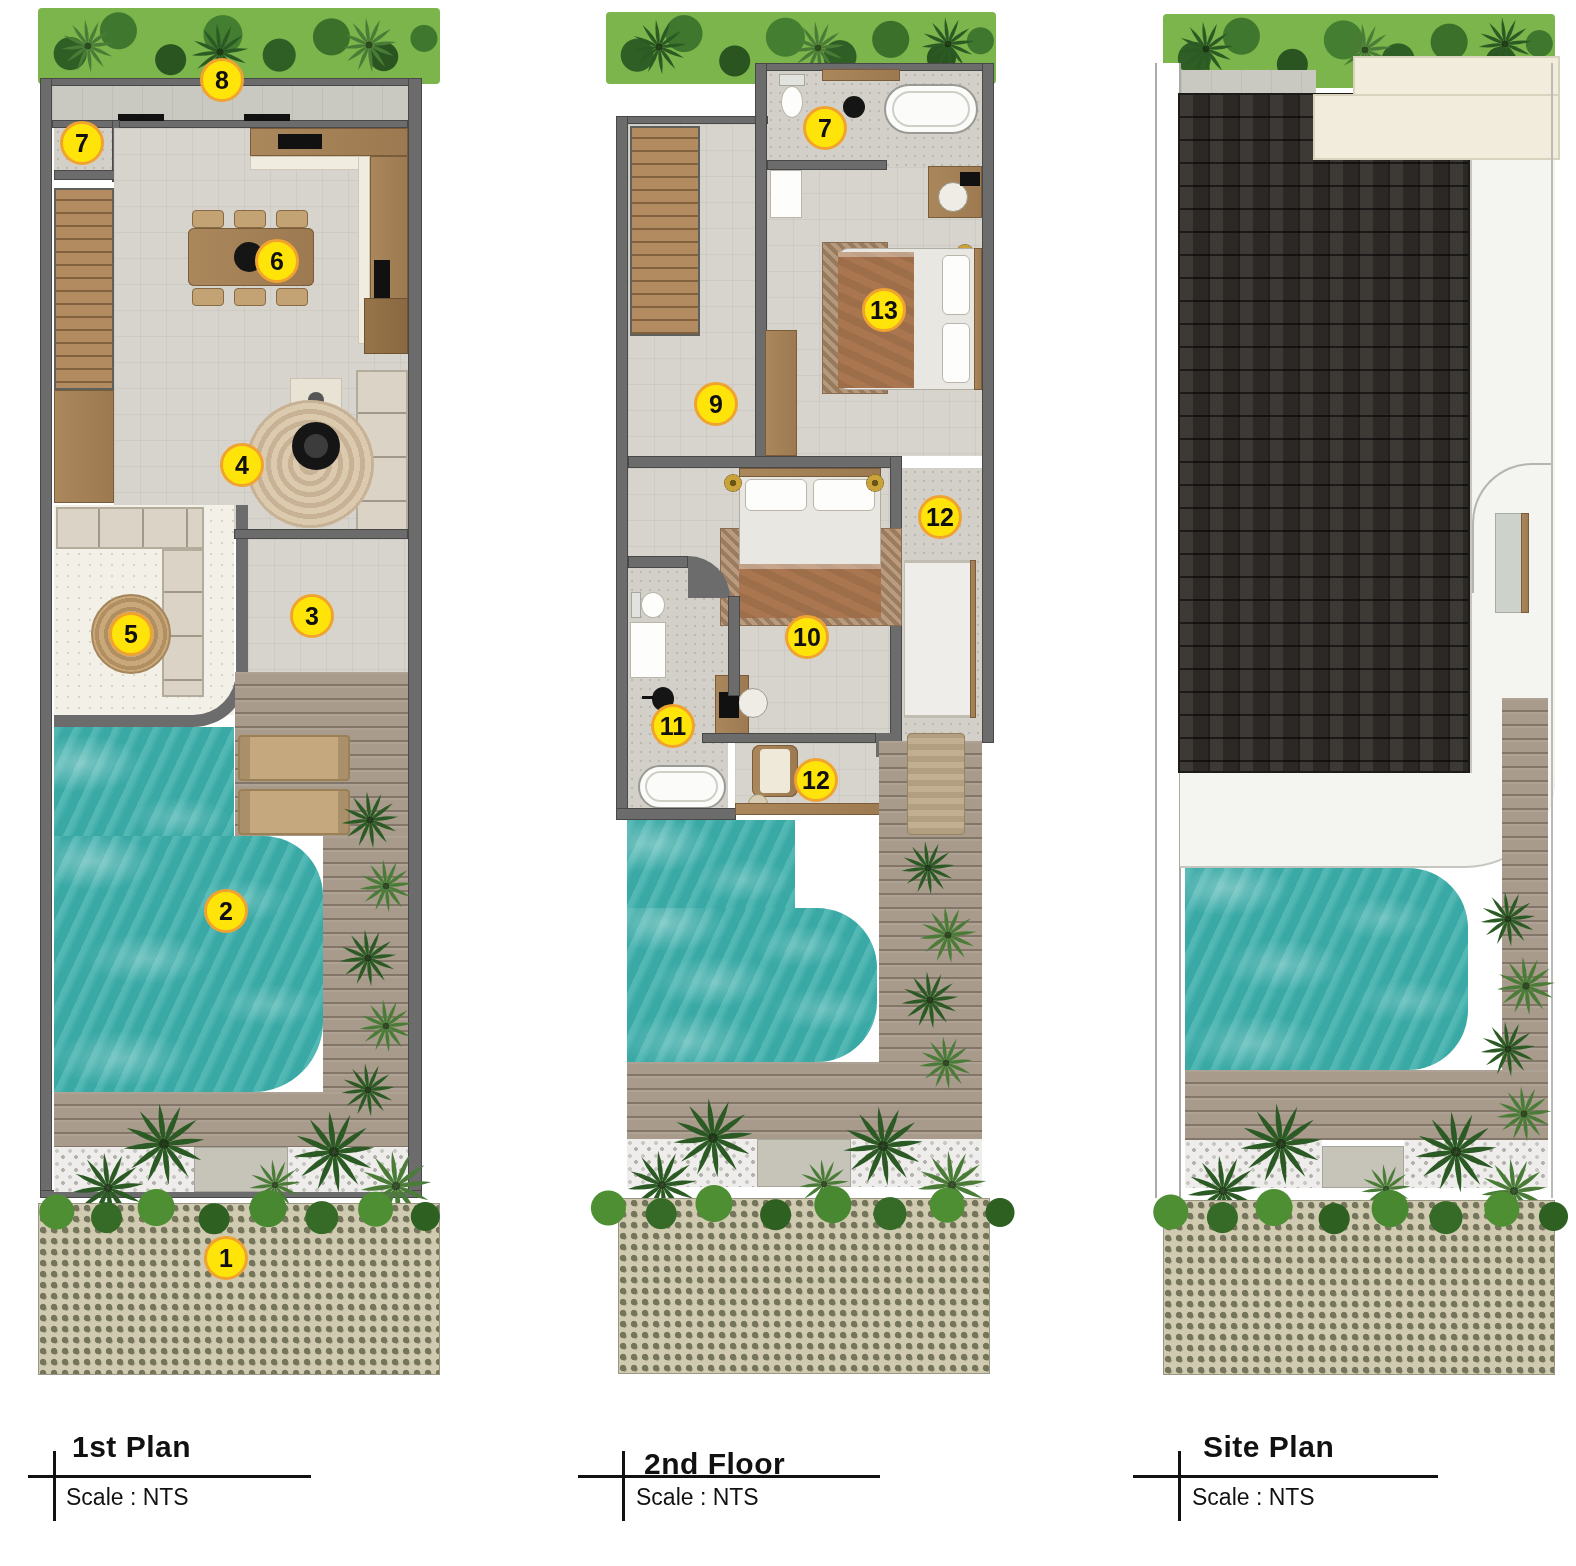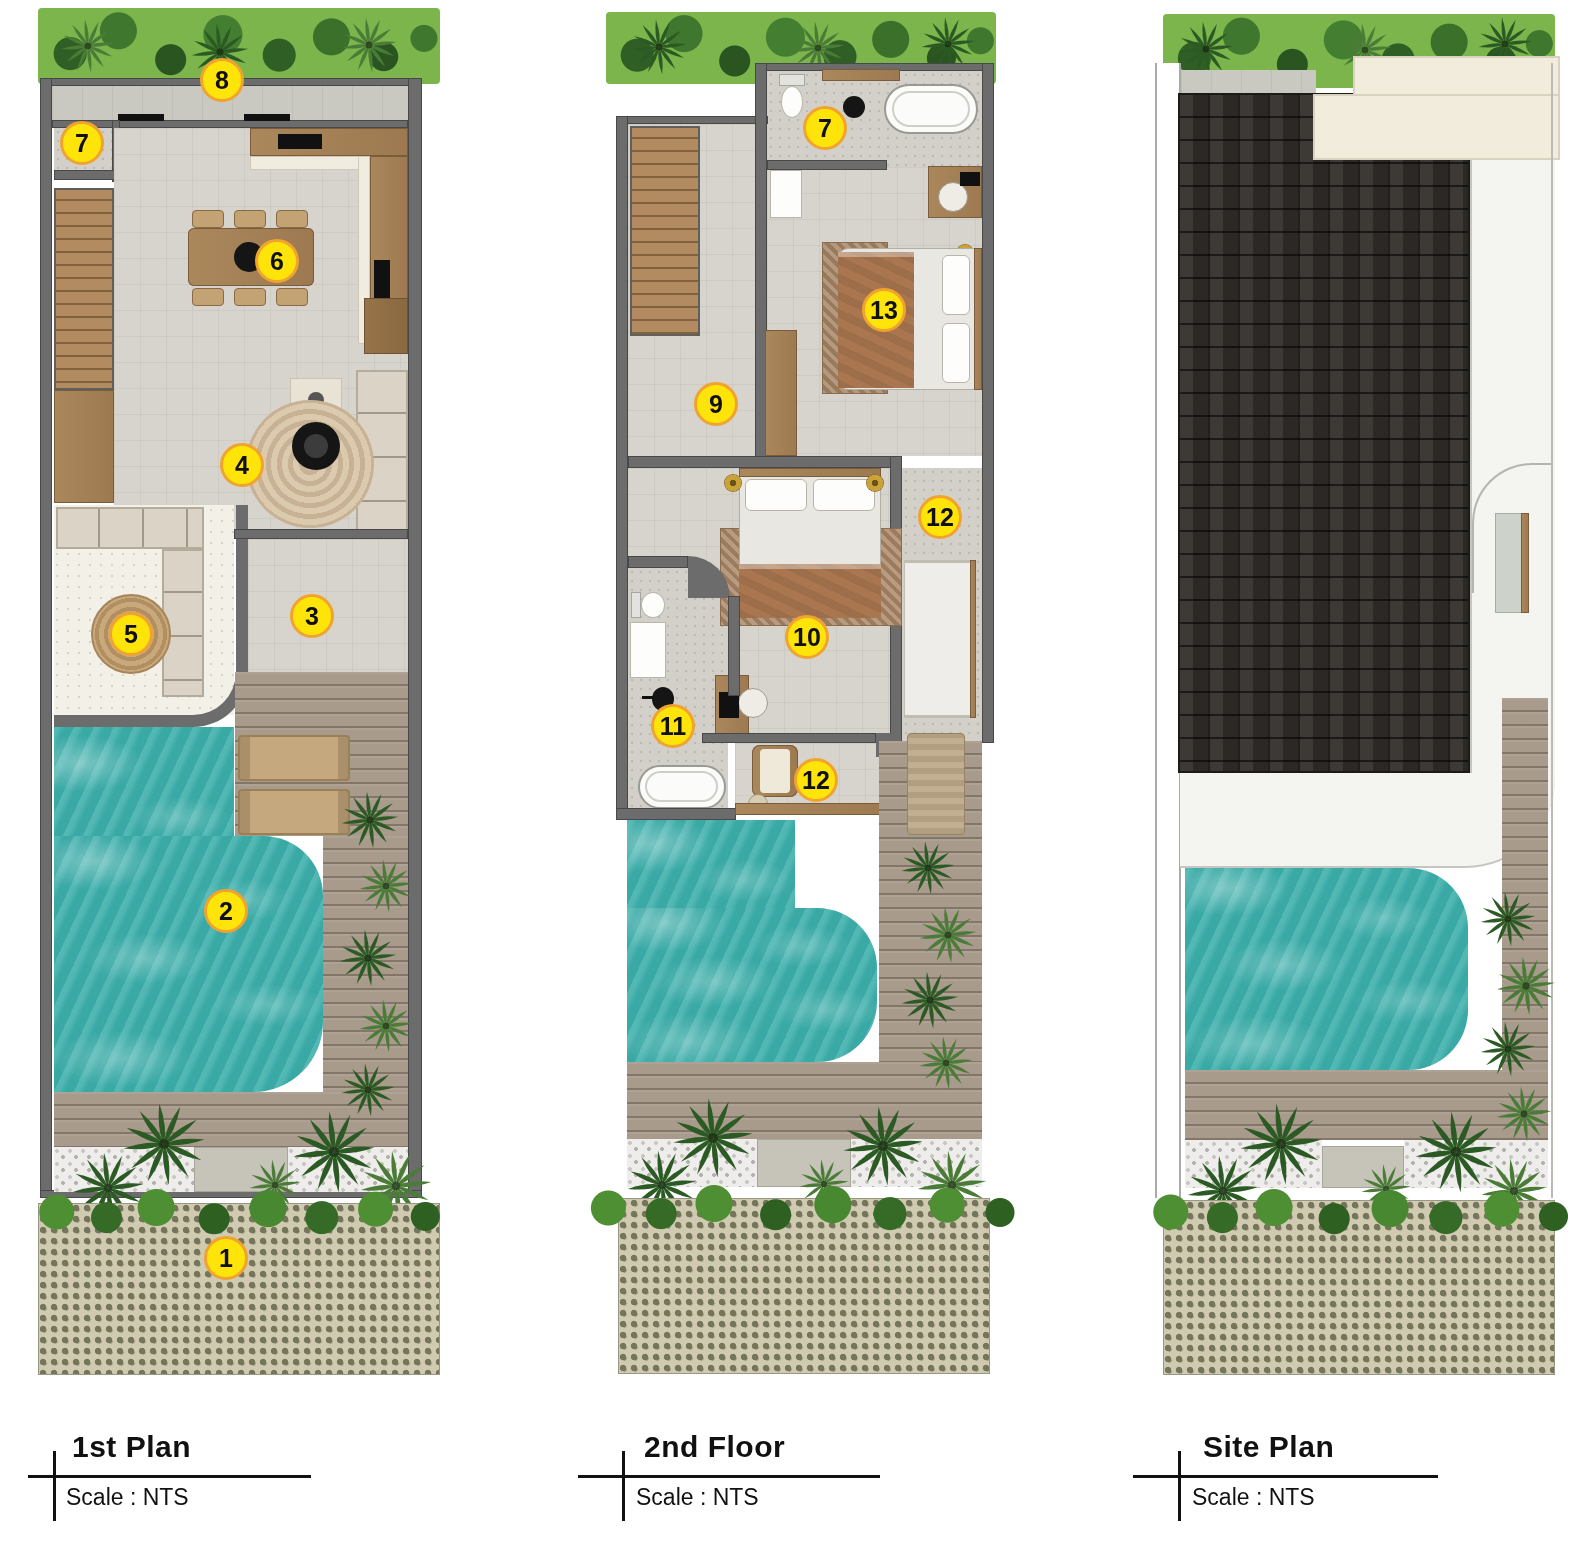--- a/index.html
+++ b/index.html
@@ -443,21 +443,21 @@
     <div class="abs bush" style="left:-10px;top:1176px;width:430px;height:56px"></div>
   </section>
 
   <div class="abs" style="left:28px;top:1428px;width:285px;height:95px">
     <div class="tb-title" style="left:44px;top:2px">1st Plan</div>
     <div class="tb-h" style="left:0px;top:47px;width:283px;height:3px"></div>
     <div class="tb-v" style="left:25px;top:23px;width:3px;height:70px"></div>
     <div class="tb-scale" style="left:38px;top:56px">Scale : NTS</div>
   </div>
   <div class="abs" style="left:578px;top:1428px;width:302px;height:95px">
-    <div class="tb-title" style="left:66px;top:2px">2nd Floor</div>
+    <div class="tb-title" style="left:66px;top:19px">2nd Floor</div>
     <div class="tb-h" style="left:0px;top:47px;width:302px;height:3px"></div>
     <div class="tb-v" style="left:44px;top:23px;width:3px;height:70px"></div>
     <div class="tb-scale" style="left:58px;top:56px">Scale : NTS</div>
   </div>
   <div class="abs" style="left:1133px;top:1428px;width:305px;height:95px">
     <div class="tb-title" style="left:70px;top:2px">Site Plan</div>
     <div class="tb-h" style="left:0px;top:47px;width:305px;height:3px"></div>
     <div class="tb-v" style="left:45px;top:23px;width:3px;height:70px"></div>
     <div class="tb-scale" style="left:59px;top:56px">Scale : NTS</div>
   </div>

